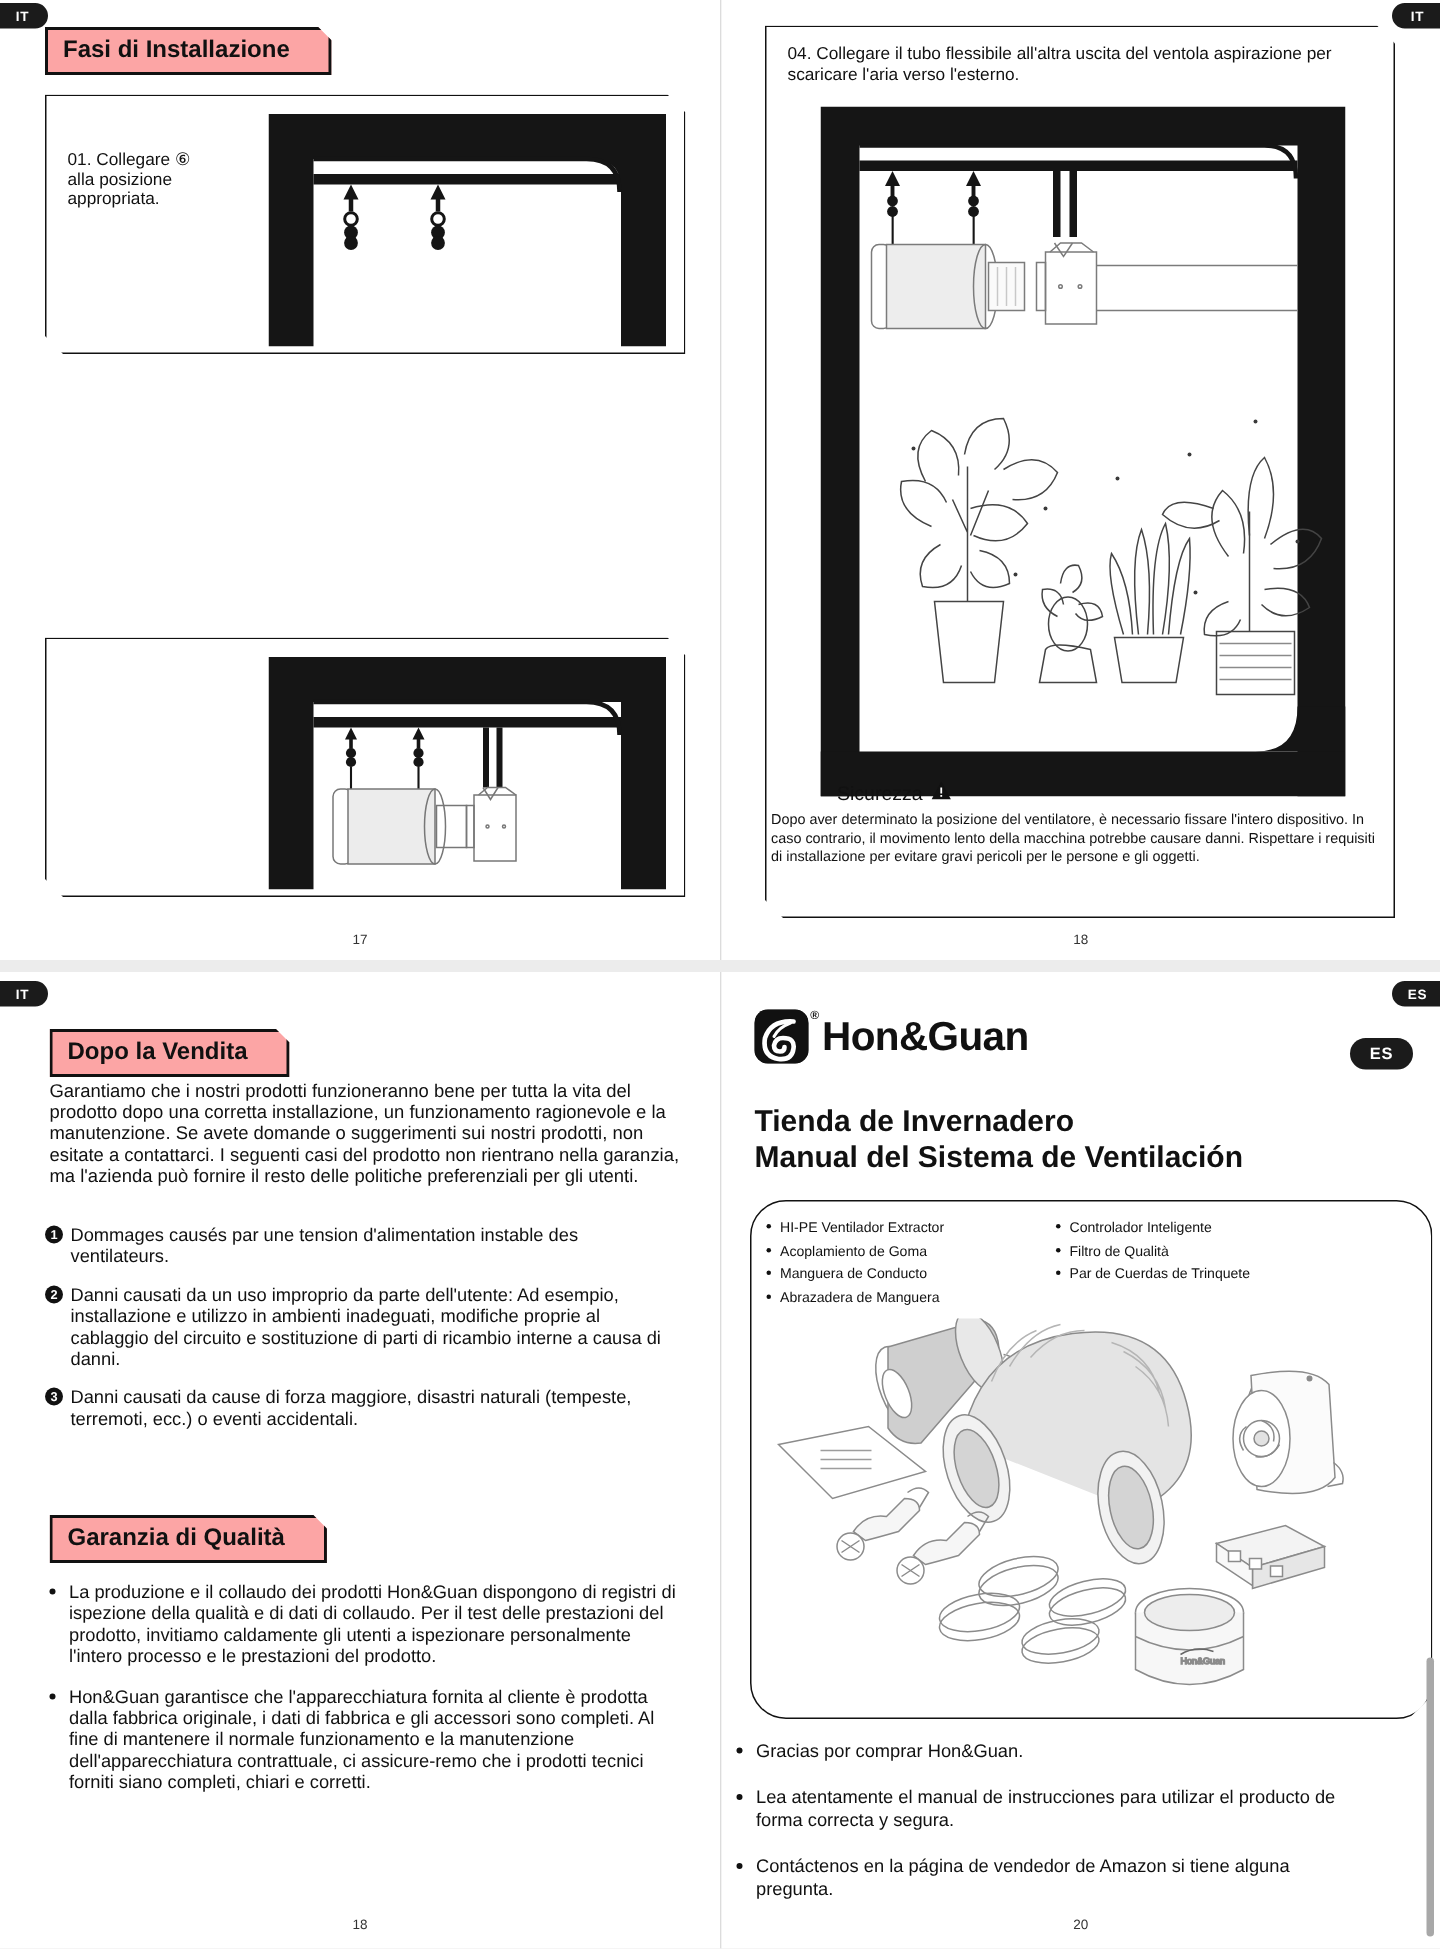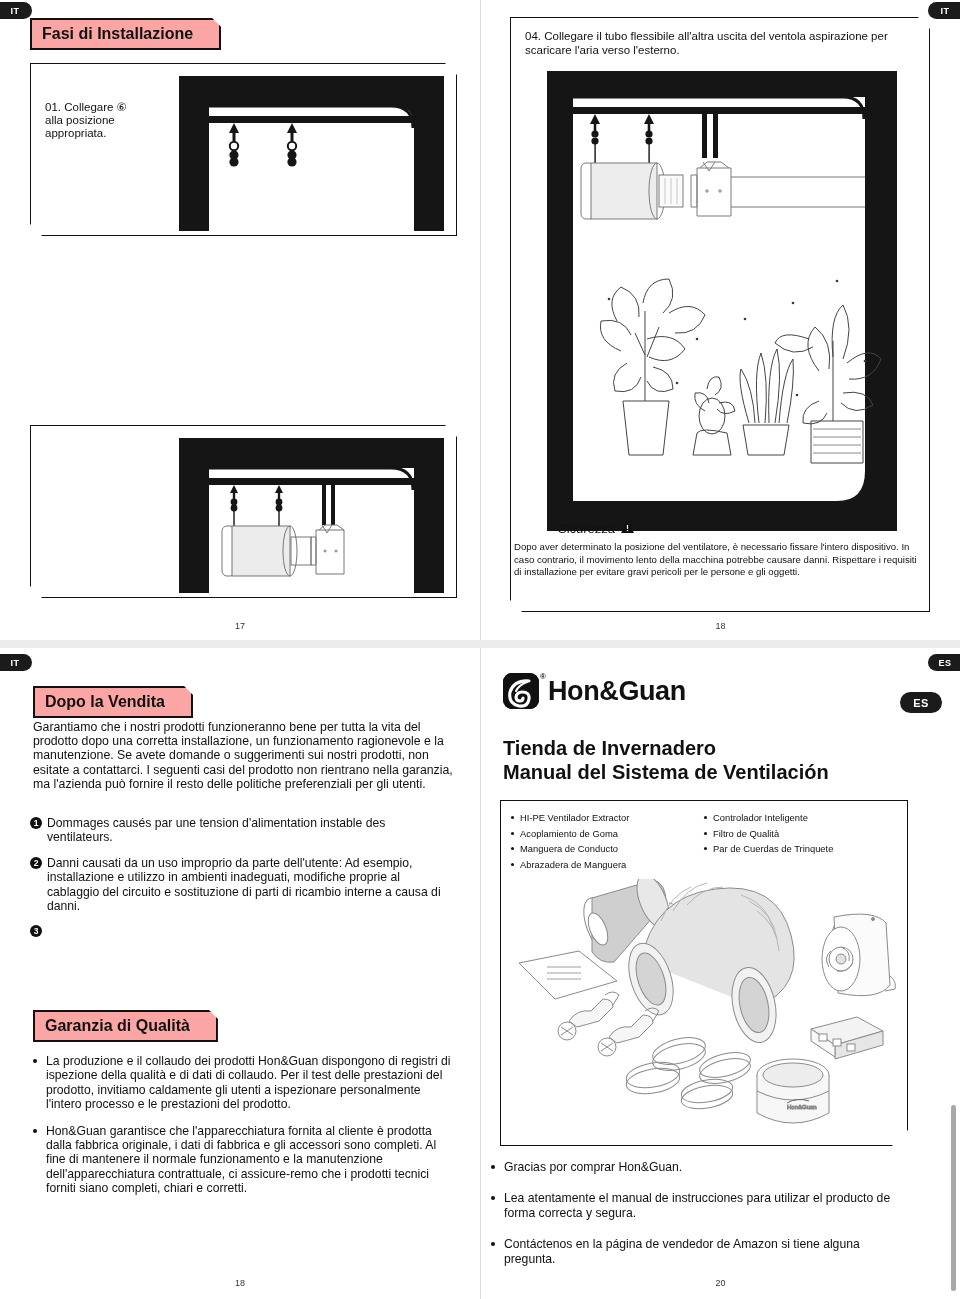--- a/index.html
+++ b/index.html
@@ -313,20 +313,21 @@
       <li>
         <span class="num-badge">1</span>
         <span>Dommages causés par une tension d'alimentation instable des ventilateurs.</span>
       </li>
       <li>
         <span class="num-badge">2</span>
         <span>Danni causati da un uso improprio da parte dell'utente: Ad esempio, installazione e utilizzo in ambienti inadeguati, modifiche proprie al cablaggio del circuito e sostituzione di parti di ricambio interne a causa di danni.</span>
       </li>
       <li>
         <span class="num-badge">3</span>
+        <span>Danni causati da cause di forza maggiore, disastri naturali (tempeste, terremoti, ecc.) o eventi accidentali.</span>
       </li>
     </ul>
 
     <div style="position:absolute;left:33px;top:362px;">
       <div class="heading-box">Garanzia di Qualità</div>
     </div>
 
     <ul class="dot-list" style="position:absolute;left:30px;top:406px;width:428px;">
       <li>
         <span class="dot-badge"></span>
@@ -357,21 +358,21 @@
         <span class="reg">®</span>
       </div>
       <div class="brand-name">Hon&amp;Guan</div>
     </div>
 
     <div class="manual-title" style="position:absolute;left:22px;top:88px;width:430px;">
       <div>Tienda de Invernadero</div>
       <div>Manual del Sistema de Ventilación</div>
     </div>
 
-    <div class="parts-box" style="position:absolute;left:19px;top:152px;width:408px;height:346px;">
+    <div class="parts-box" style="position:absolute;left:19px;top:152px;width:455px;height:346px;border-radius:24px;">
       <div class="parts-cols">
         <ul class="parts-col" style="width:175px;">
           <li>HI-PE Ventilador Extractor</li>
           <li>Acoplamiento de Goma</li>
           <li>Manguera de Conducto</li>
           <li>Abrazadera de Manguera</li>
         </ul>
         <ul class="parts-col">
           <li>Controlador Inteligente</li>
           <li>Filtro de Qualità</li>

